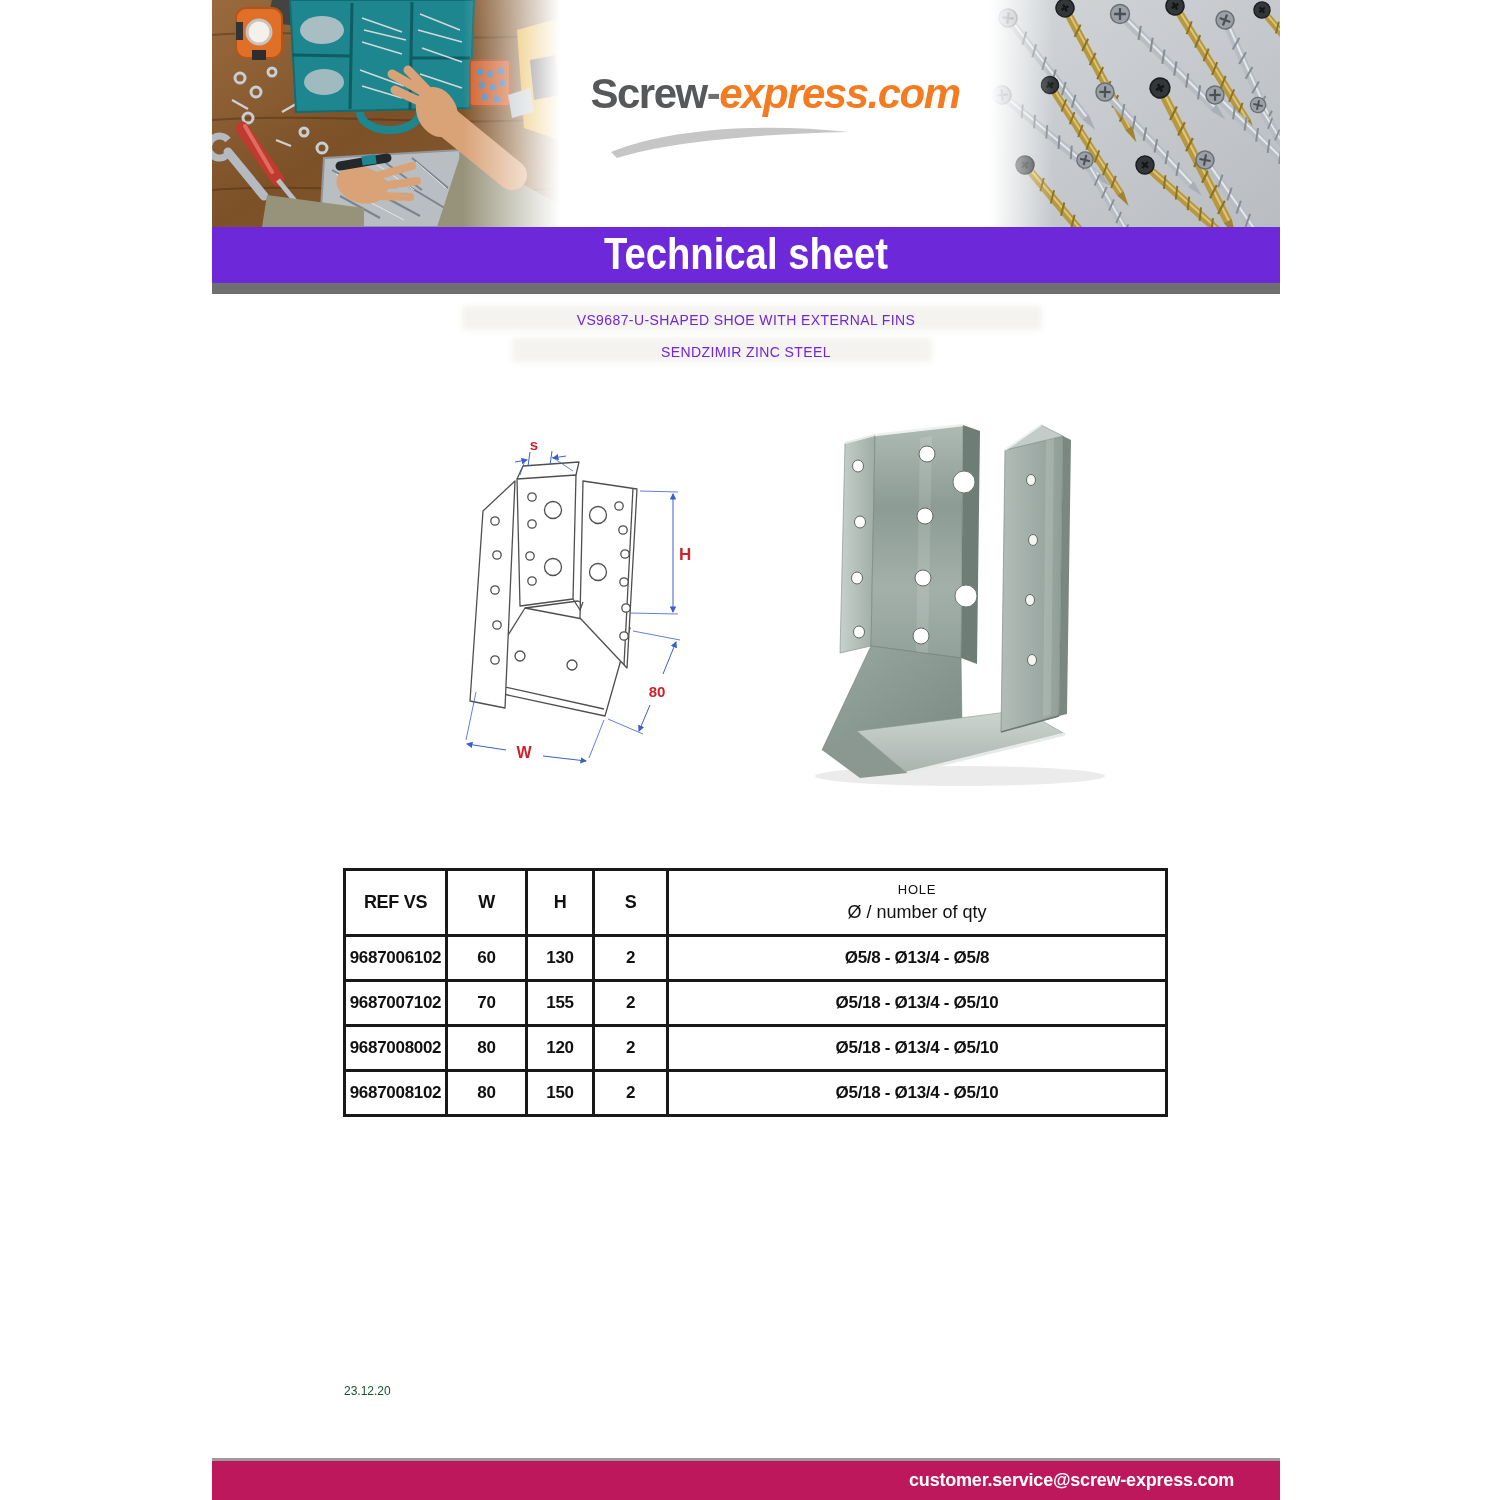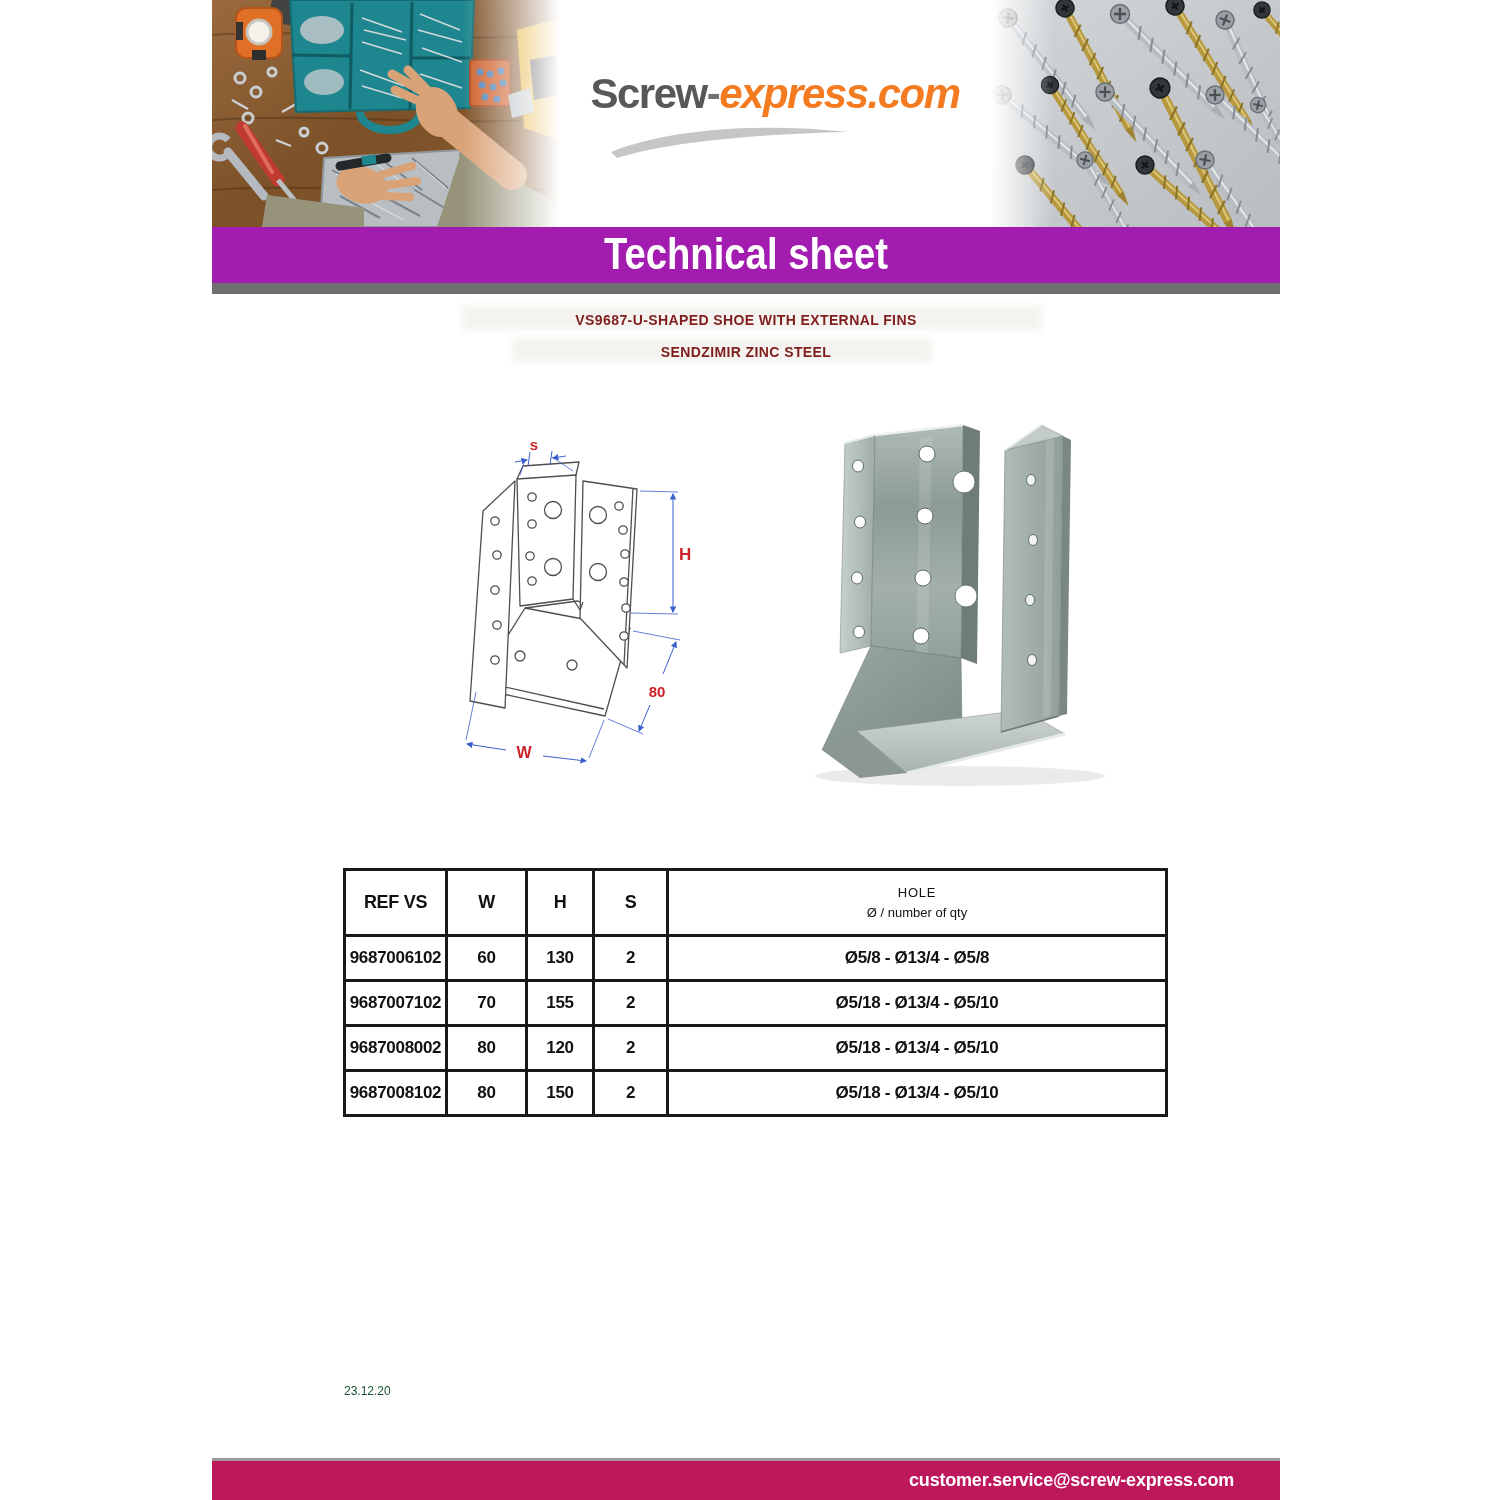--- a/index.html
+++ b/index.html
@@ -18,48 +18,48 @@
   .hdr-photo.right::after{content:"";position:absolute;inset:0;
       background:linear-gradient(to left,rgba(255,255,255,0) 78%,#fff 100%);}
   .hdr-center{width:430px;display:flex;flex-direction:column;align-items:center;justify-content:center;}
   .logo{font-size:42px;font-weight:bold;letter-spacing:-1.5px;white-space:nowrap;}
   .lg1{color:#57585a;}
   .lg2{color:#6f7072;}
   .lg3{color:#f47b20;font-style:italic;}
   .swoosh{margin-top:4px;margin-right:90px;}
 
   
-  .banner{position:absolute;left:0;top:227px;width:1068px;height:56px;background:#a21caf;}
+  .banner{position:absolute;left:0;top:227px;width:1068px;height:56px;background:#6d28d9;}
   .banner-title{width:100%;height:56px;line-height:54px;text-align:center;color:#fff;
       font-size:45px;font-weight:bold;transform:scaleX(.85);transform-origin:center;}
   .strip{position:absolute;left:0;top:283px;width:1068px;height:11px;background:#6f6f6f;}
 
   
   .smudge{position:absolute;background:rgba(150,135,100,.10);filter:blur(3px);}
   .sm1{left:250px;top:306px;width:580px;height:24px;}
   .sm2{left:300px;top:338px;width:420px;height:24px;}
-  .subtitle{position:absolute;left:0;width:1068px;text-align:center;color:#7f1d1d;
-      font-size:14px;font-weight:700;letter-spacing:.4px;}
+  .subtitle{position:absolute;left:0;width:1068px;text-align:center;color:#6d28d9;
+      font-size:14px;font-weight:400;letter-spacing:.4px;}
   .subtitle.l1{top:312px;}
   .subtitle.l2{top:344px;}
 
   
   .diagram{position:absolute;left:208px;top:413px;}
   .photo{position:absolute;left:588px;top:418px;}
 
   
   table.spec{position:absolute;left:131px;top:868px;width:822px;border-collapse:collapse;
       table-layout:fixed;}
   table.spec th,table.spec td{border:3px solid #191919;text-align:center;vertical-align:middle;
       padding:0;color:#111;}
   table.spec thead tr{height:66px;}
   table.spec tbody tr{height:45px;}
   th.main{font-size:18px;font-weight:bold;letter-spacing:-.3px;}
   th.hole .hole-t{display:block;font-size:13px;font-weight:400;letter-spacing:.8px;}
-  th.hole .hole-s{display:block;font-size:13px;font-weight:400;margin-top:5px;}
+  th.hole .hole-s{display:block;font-size:18px;font-weight:400;margin-top:5px;}
   table.spec td{font-size:17px;font-weight:bold;letter-spacing:-.3px;}
 
   
   .date{position:absolute;left:132px;top:1384px;font-size:12px;color:#14532d;}
   .footerbar{position:absolute;left:0;top:1458px;width:1068px;height:54px;background:#be185d;
       border-top:3px solid #9b9b9b;box-sizing:border-box;text-align:right;}
   .footerbar span{display:inline-block;margin-right:46px;line-height:38px;color:#fff;
       font-size:18px;font-weight:bold;letter-spacing:-.2px;}
 </style>
 </head>

